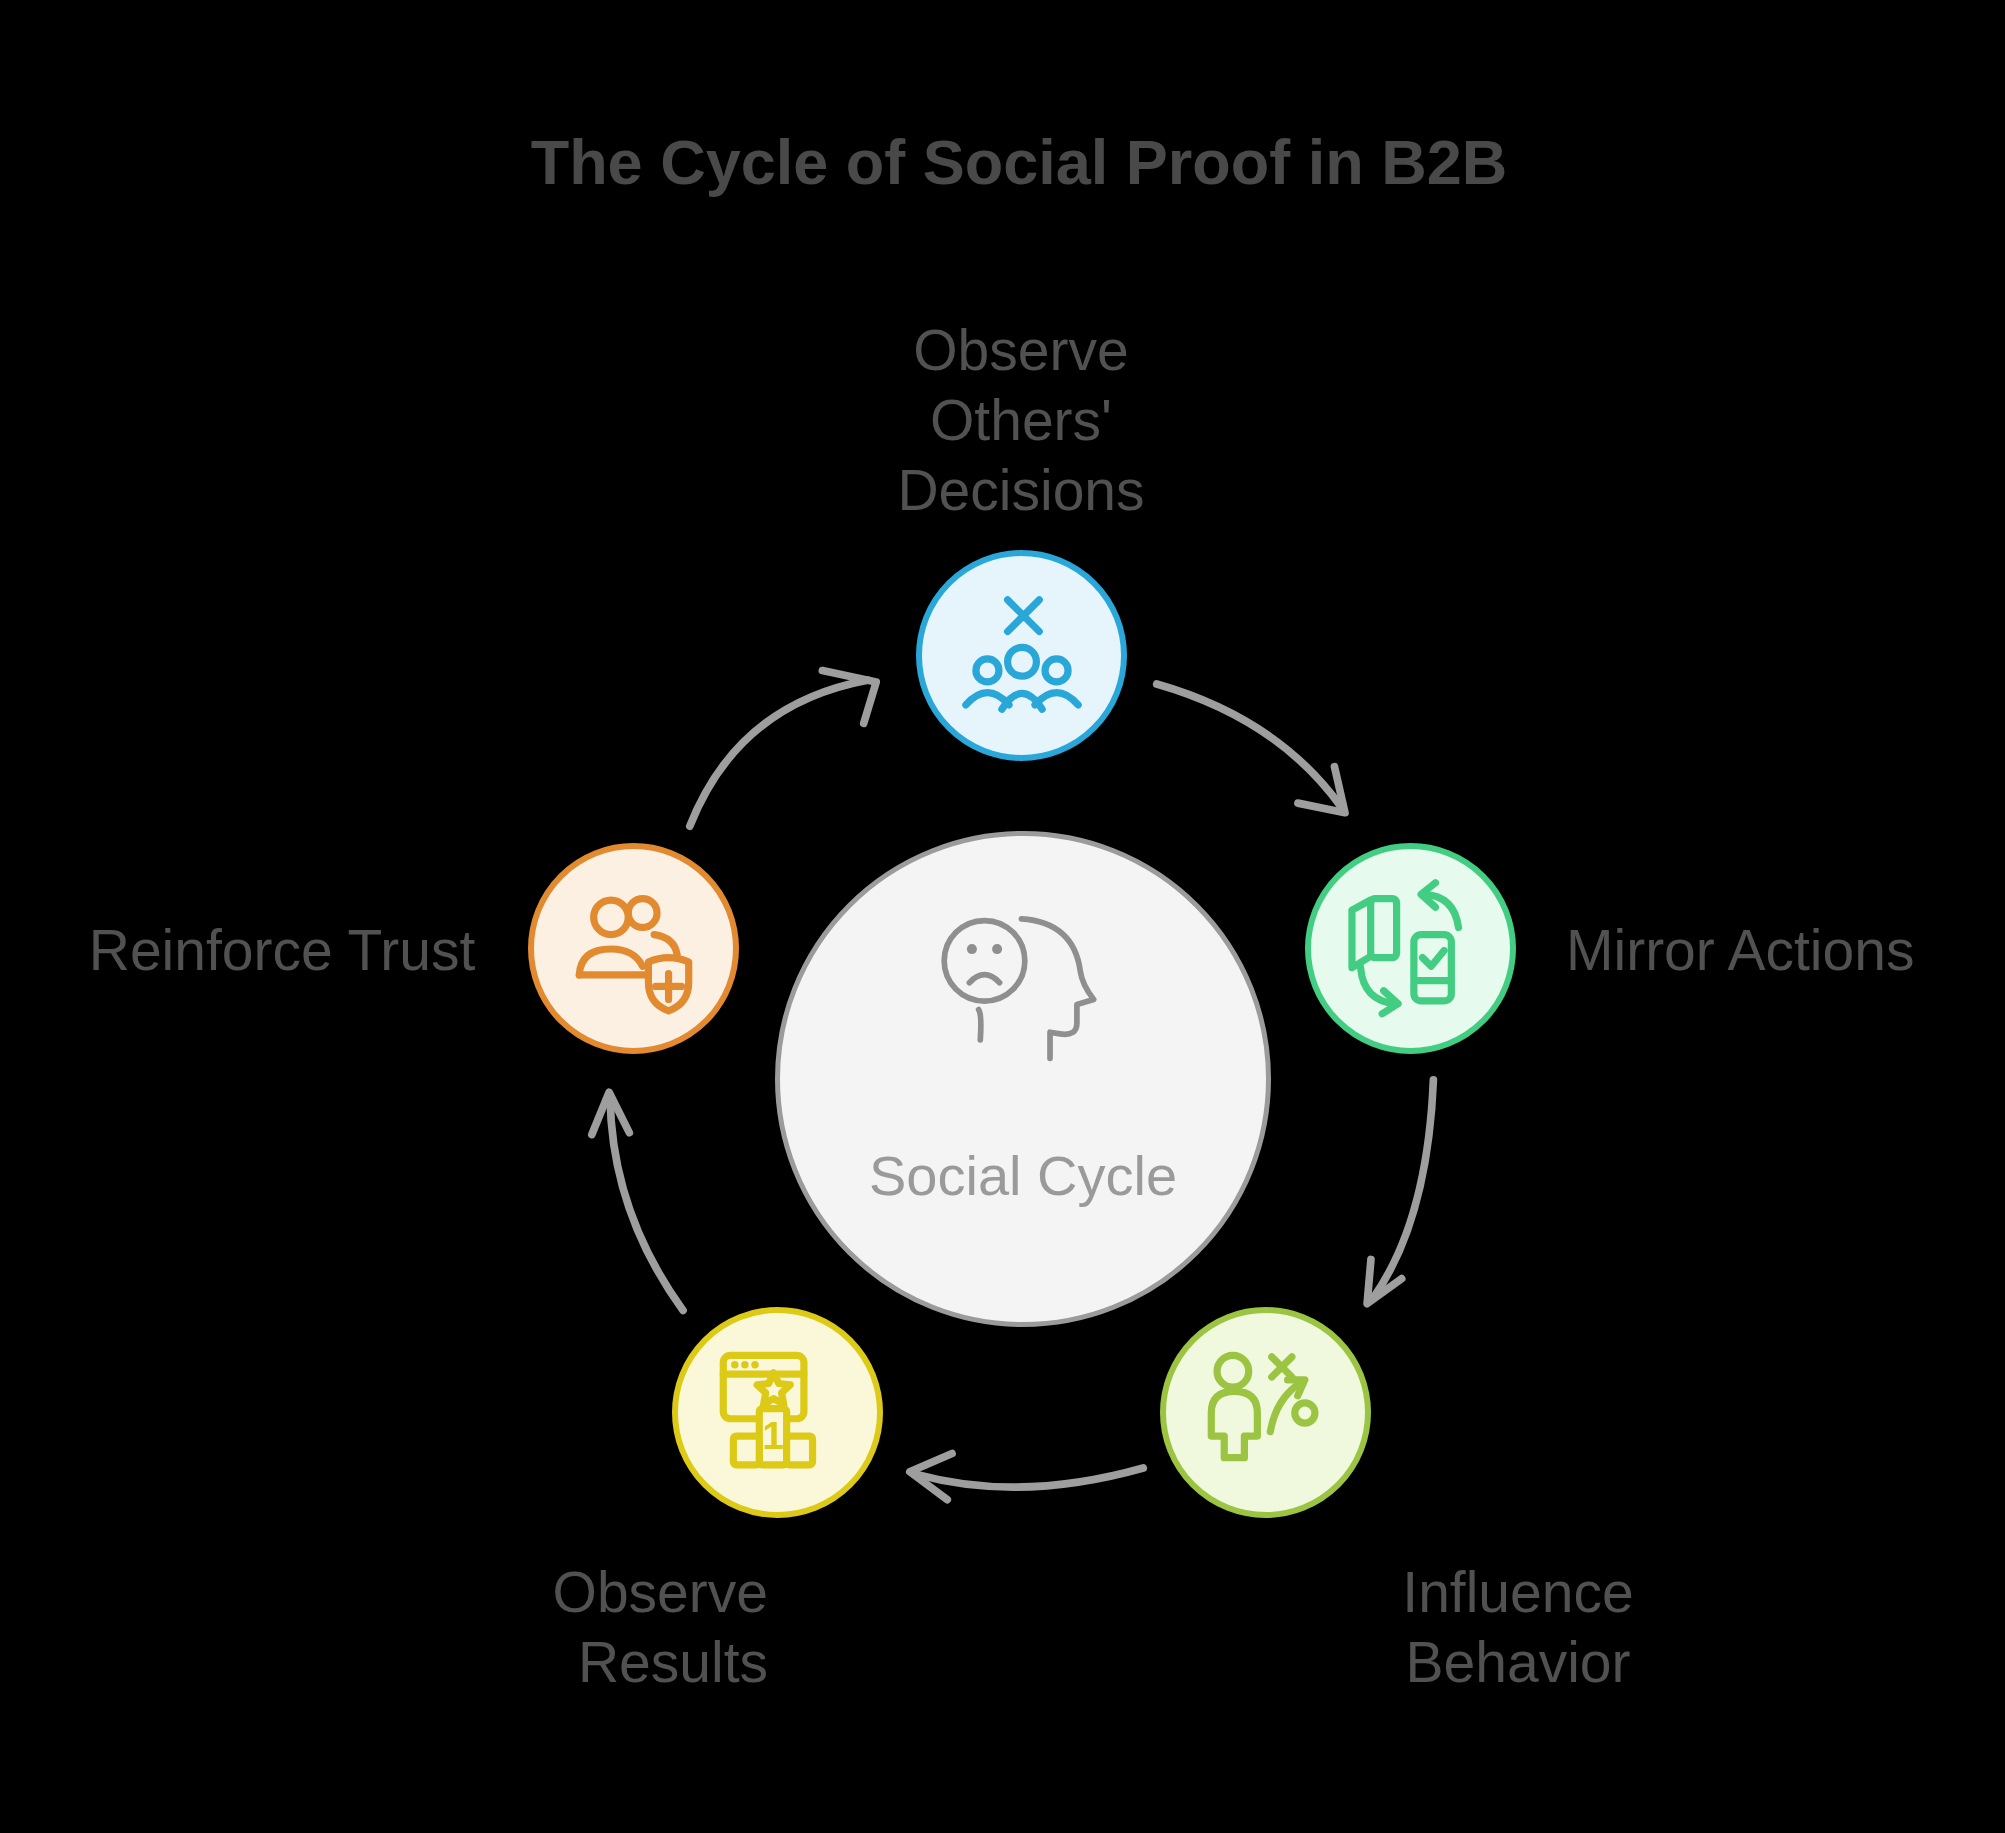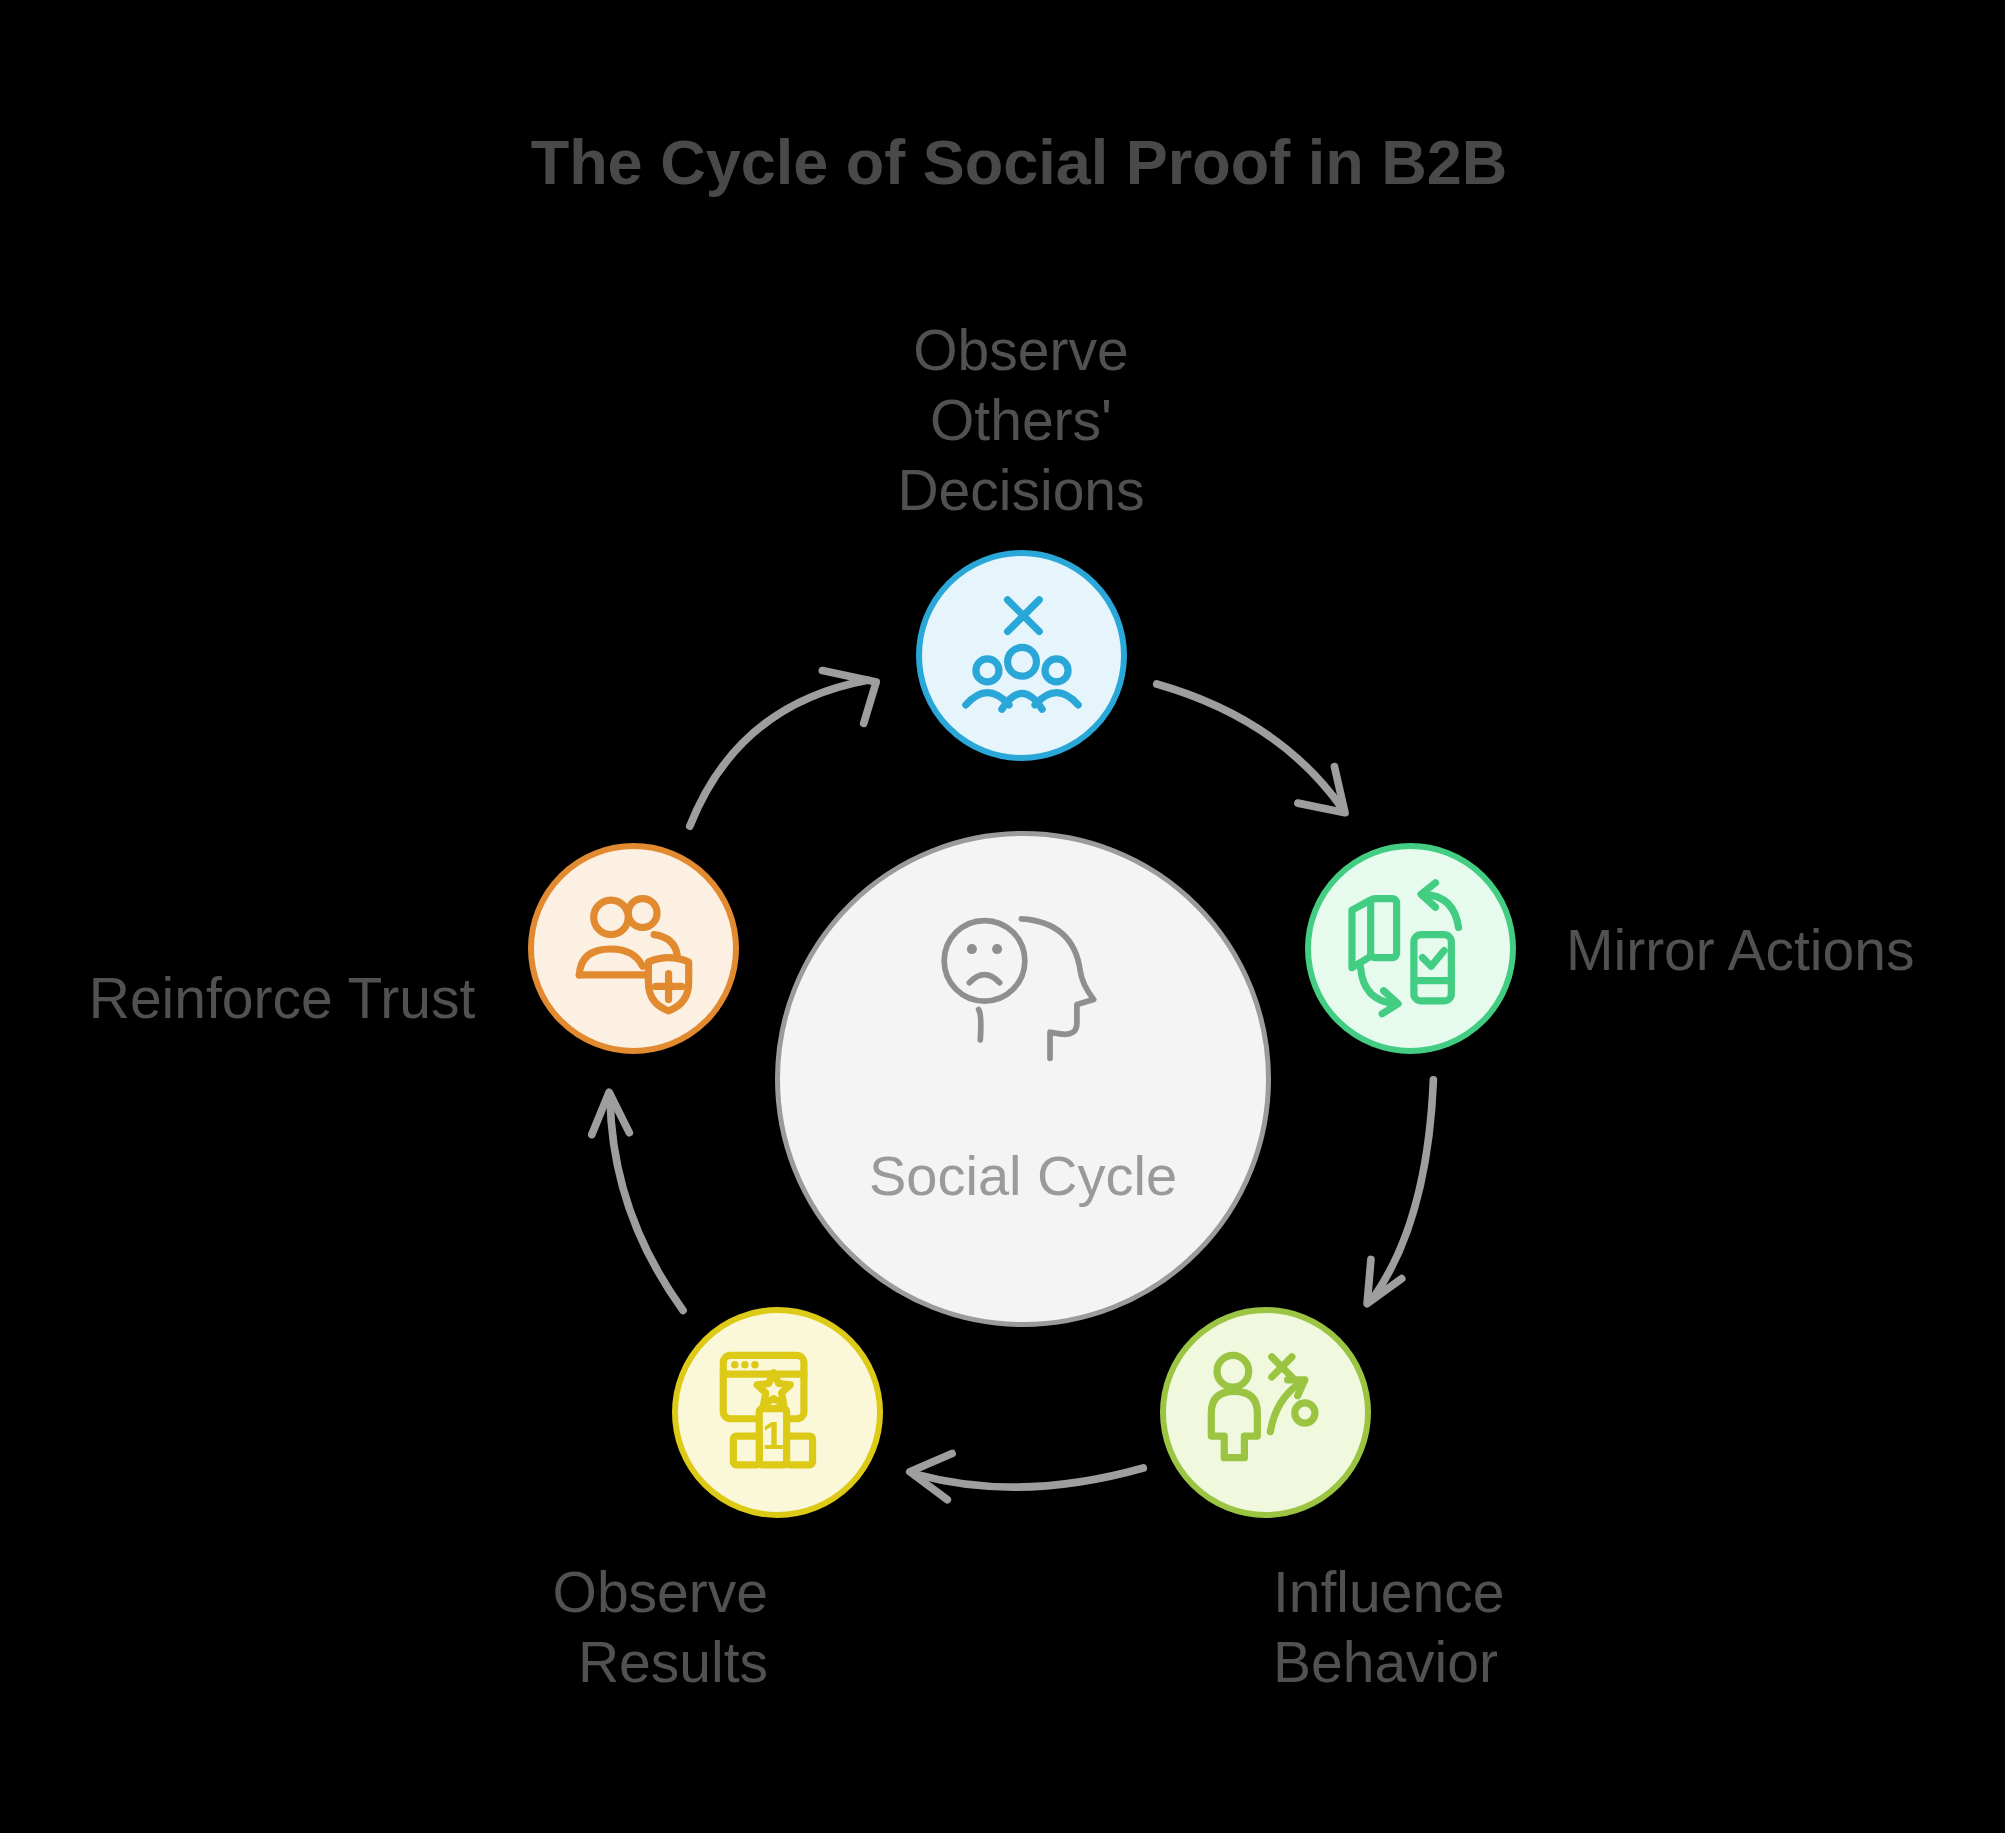--- a/index.html
+++ b/index.html
@@ -145,28 +145,28 @@
   <div class="label" style="left:781px;top:315px;width:480px;text-align:center;">
     <div>Observe</div>
     <div>Others'</div>
     <div>Decisions</div>
   </div>
 
   <div class="label" style="left:1566px;top:915px;width:442px;text-align:left;">
     <div>Mirror Actions</div>
   </div>
 
-  <div class="label" style="left:1273px;top:1557px;width:384px;text-align:left;">
+  <div class="label" style="left:1326px;top:1557px;width:384px;text-align:center;">
     <div>Influence</div>
     <div>Behavior</div>
   </div>
 
   <div class="label" style="left:413px;top:1557px;width:355px;text-align:right;">
     <div>Observe</div>
     <div>Results</div>
   </div>
 
-  <div class="label" style="left:56px;top:915px;width:452px;text-align:center;margin-top:48px;">
+  <div class="label" style="left:56px;top:915px;width:452px;text-align:center;">
     <div>Reinforce Trust</div>
   </div>
 
 </div>
 
 
 </body></html>

